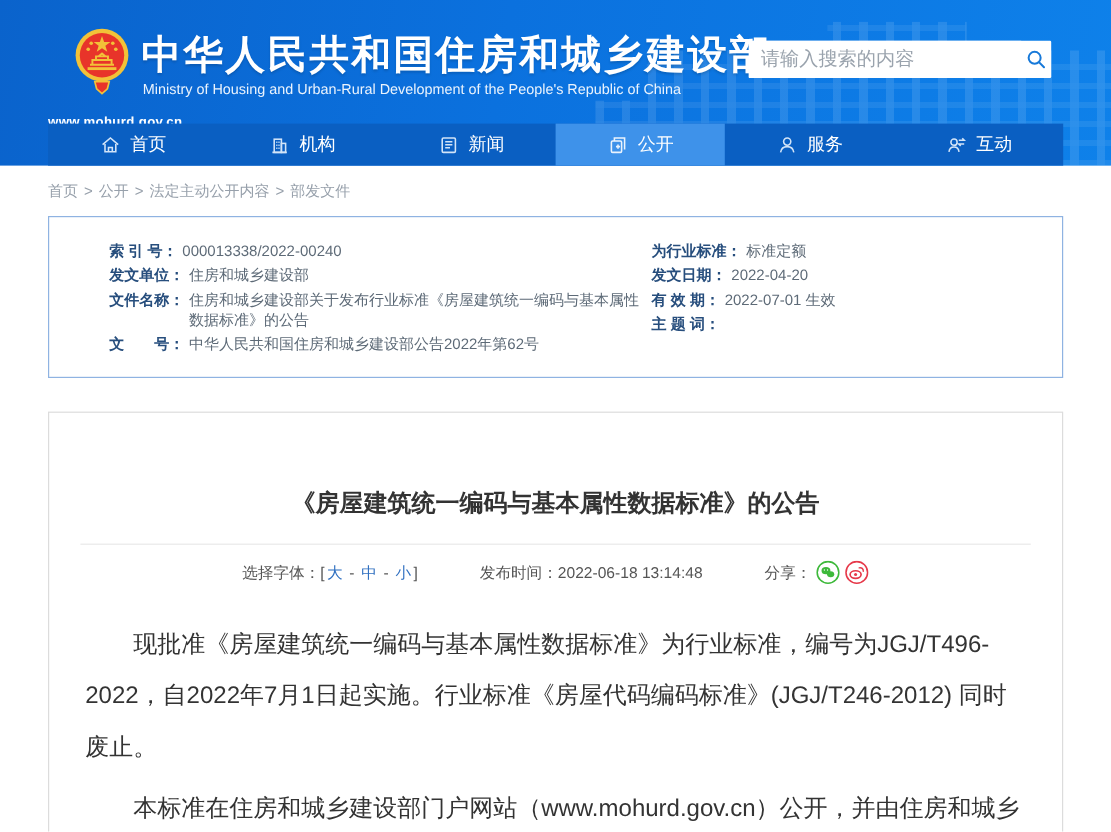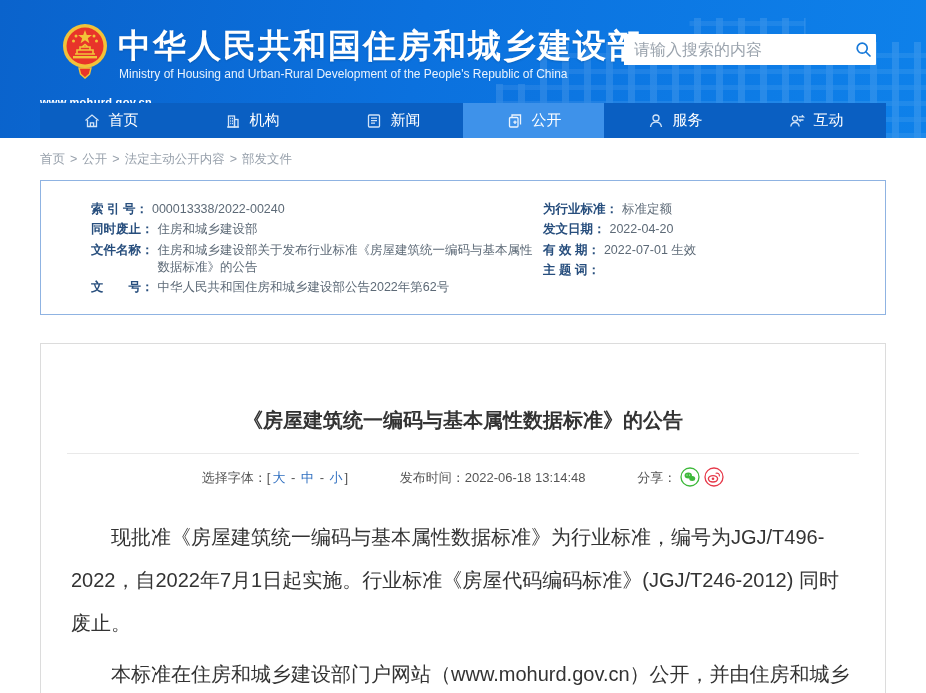--- a/index.html
+++ b/index.html
@@ -157,21 +157,21 @@
   <a>首页</a><span class="crumb-sep">&gt;</span><a>公开</a><span class="crumb-sep">&gt;</span><a>法定主动公开内容</a><span class="crumb-sep">&gt;</span><a>部发文件</a>
 </div>
 
 <div class="meta-box">
   <div class="meta-col-left">
     <div class="meta-row">
       <span class="meta-label">索 引 号：</span>
       <span class="meta-value">000013338/2022-00240</span>
     </div>
     <div class="meta-row">
-      <span class="meta-label">同时废止：</span>
+      <span class="meta-label">发文单位：</span>
       <span class="meta-value">住房和城乡建设部</span>
     </div>
     <div class="meta-row">
       <span class="meta-label">文件名称：</span>
       <span class="meta-value">住房和城乡建设部关于发布行业标准《房屋建筑统一编码与基本属性数据标准》的公告</span>
     </div>
     <div class="meta-row">
       <span class="meta-label">文　　号：</span>
       <span class="meta-value">中华人民共和国住房和城乡建设部公告2022年第62号</span>
     </div>

